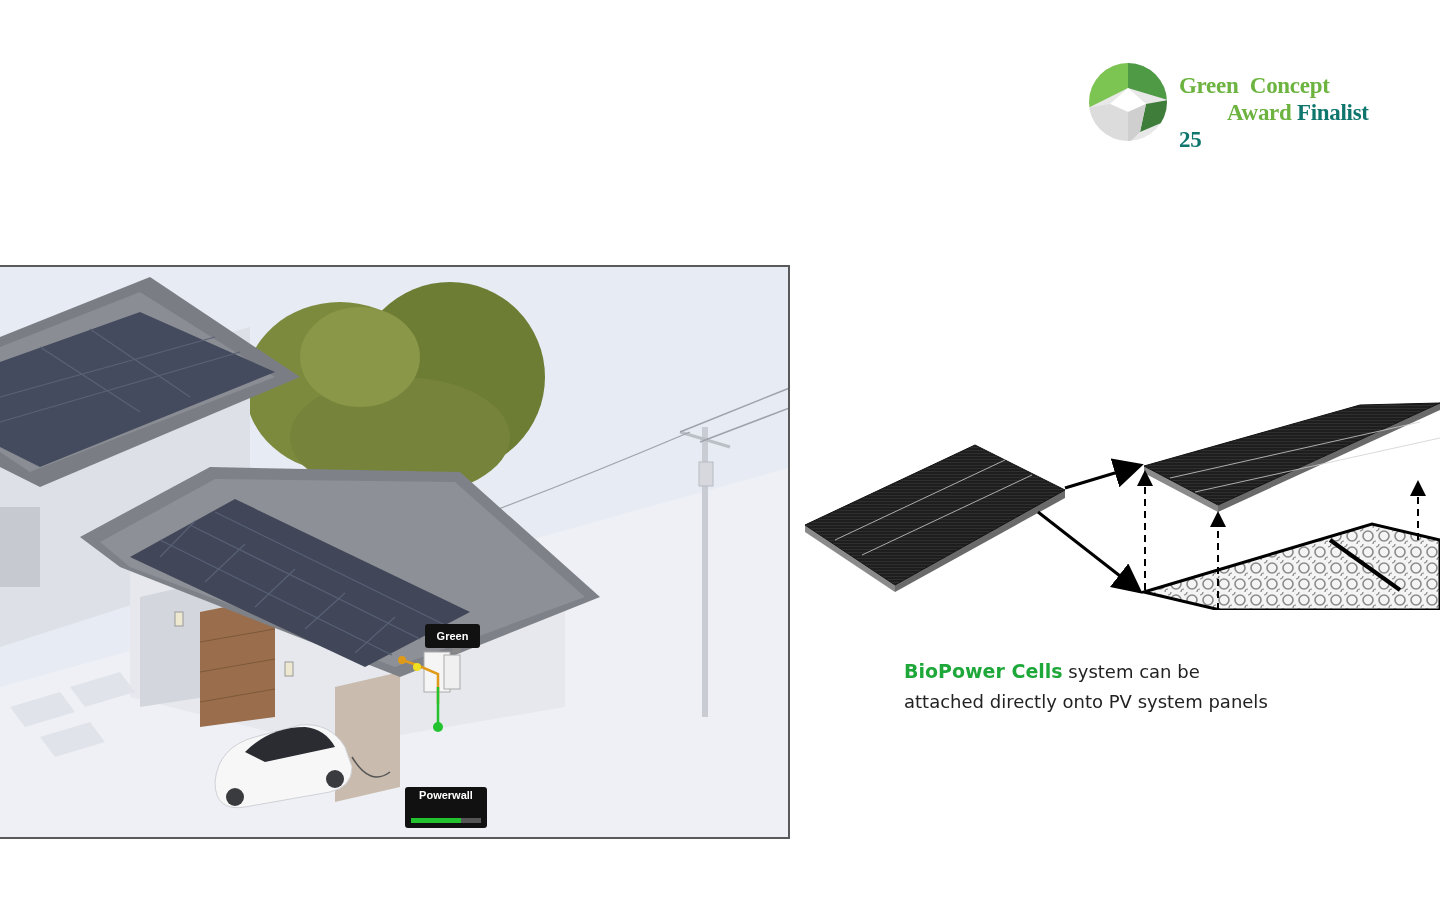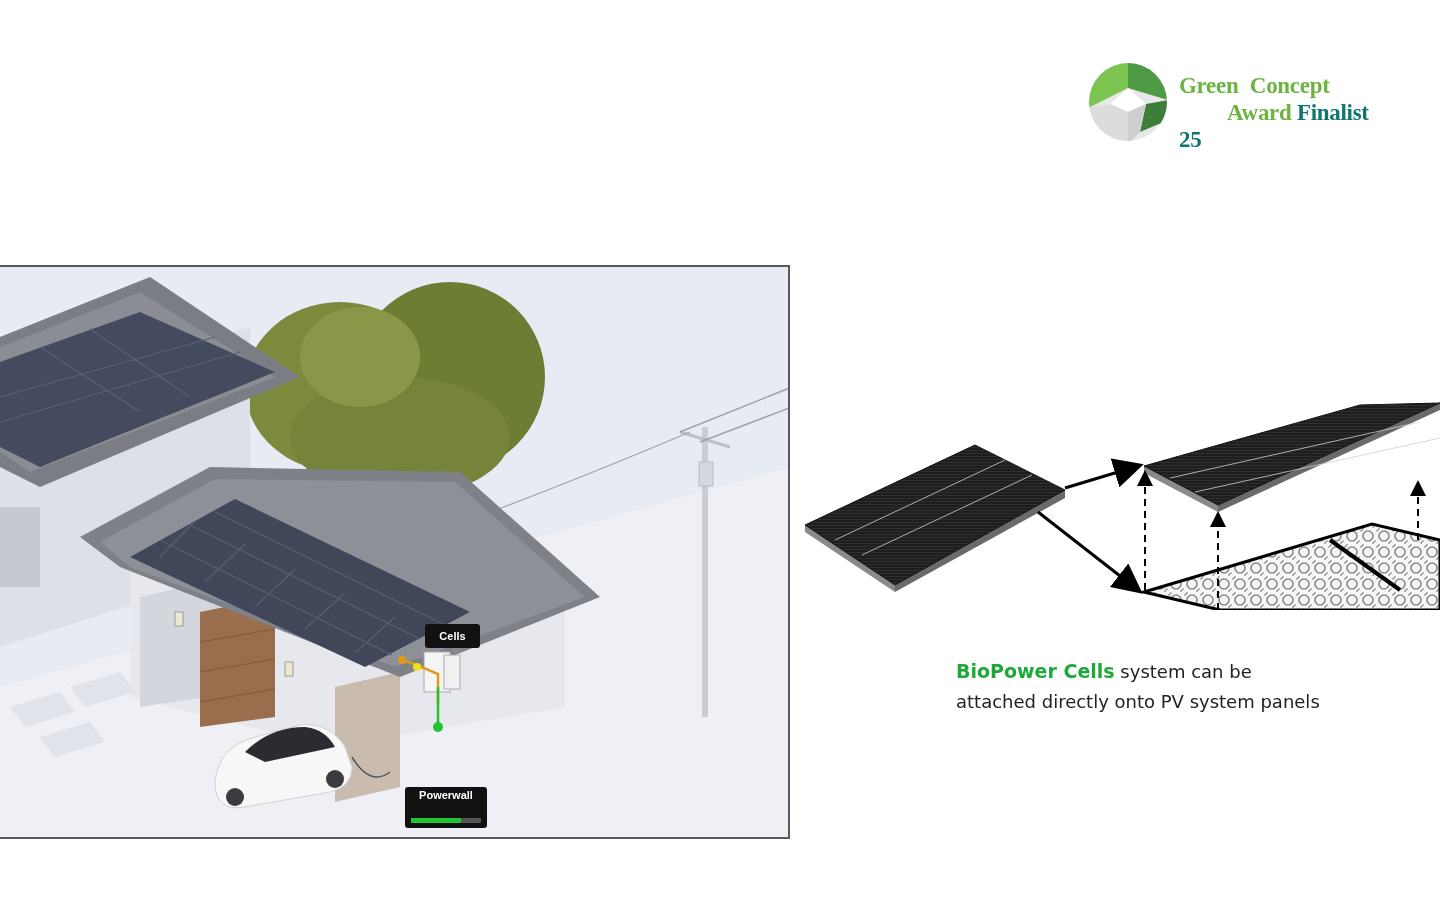--- a/index.html
+++ b/index.html
@@ -21,21 +21,21 @@
 
     .tag { position: absolute; background: #111; color: #fff; font-family: "Liberation Sans", sans-serif; font-weight: bold; border-radius: 3px; }
     .tag-solar { left: 425px; top: 357px; width: 55px; height: 24px; line-height: 24px; text-align: center; font-size: 11px; }
     .tag-pw { left: 405px; top: 520px; width: 82px; height: 41px; font-size: 11px; }
     .tag-pw .lbl { display: block; text-align: center; padding-top: 2px; }
     .tag-pw .bar { position: absolute; left: 6px; bottom: 5px; width: 70px; height: 5px; background: #555; }
     .tag-pw .fill { position: absolute; left: 0; top: 0; height: 5px; background: #22c32e; }
 
     .diagram { position: absolute; left: 800px; top: 400px; width: 640px; height: 210px; }
 
-    .caption { position: absolute; left: 956px; top: 656px; font-family: "DejaVu Sans", sans-serif; font-size: 18px; line-height: 30px; color: #222; }
+    .caption { position: absolute; left: 904px; top: 656px; font-family: "DejaVu Sans", sans-serif; font-size: 18px; line-height: 30px; color: #222; }
     .caption .hl { color: #1fa83a; font-weight: bold; font-size: 19px; }
   </style>
 </head>
 <body>
 
 <div class="logo">
   <svg class="logo-mark" width="80" height="84" viewBox="0 0 80 84">
     <defs>
       <clipPath id="circ">
           <circle cx="40" cy="42" r="39"></circle>
@@ -140,21 +140,21 @@
       <circle cx="335" cy="512" r="9" fill="#3a3b3f"></circle>
       <path d="M352,490 Q370,520 390,505" stroke="#555" stroke-width="1.5" fill="none"></path>
     </g>
 
     <g fill="#e0e3e9">
       <polygon points="10,440 60,425 75,445 25,460"></polygon>
       <polygon points="70,420 120,405 135,425 85,440"></polygon>
       <polygon points="40,470 90,455 105,475 55,490"></polygon>
     </g>
   </svg>
-  <div class="tag tag-solar">Cells</div>
+  <div class="tag tag-solar">Green</div>
   <div class="tag tag-pw">
     <span class="lbl">Powerwall</span>
     <div class="bar">
       <div class="fill" style="width:72%"></div>
     </div>
   </div>
 </div>
 
 <svg class="diagram" width="640" height="210" viewBox="0 0 640 210">
   <defs>

